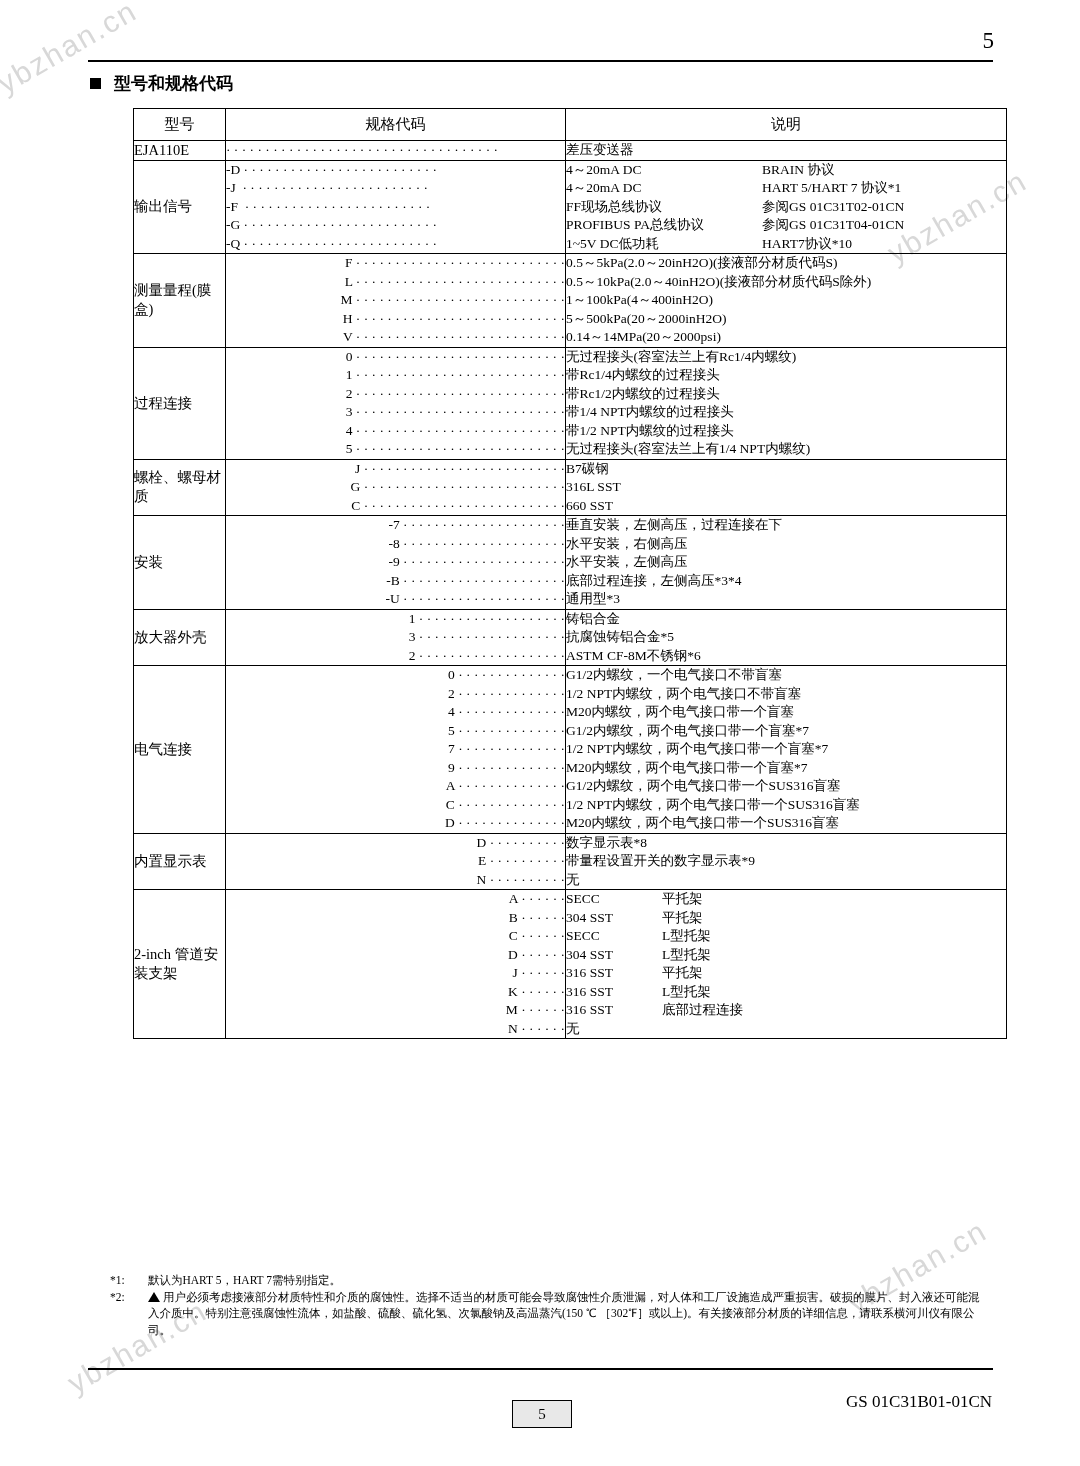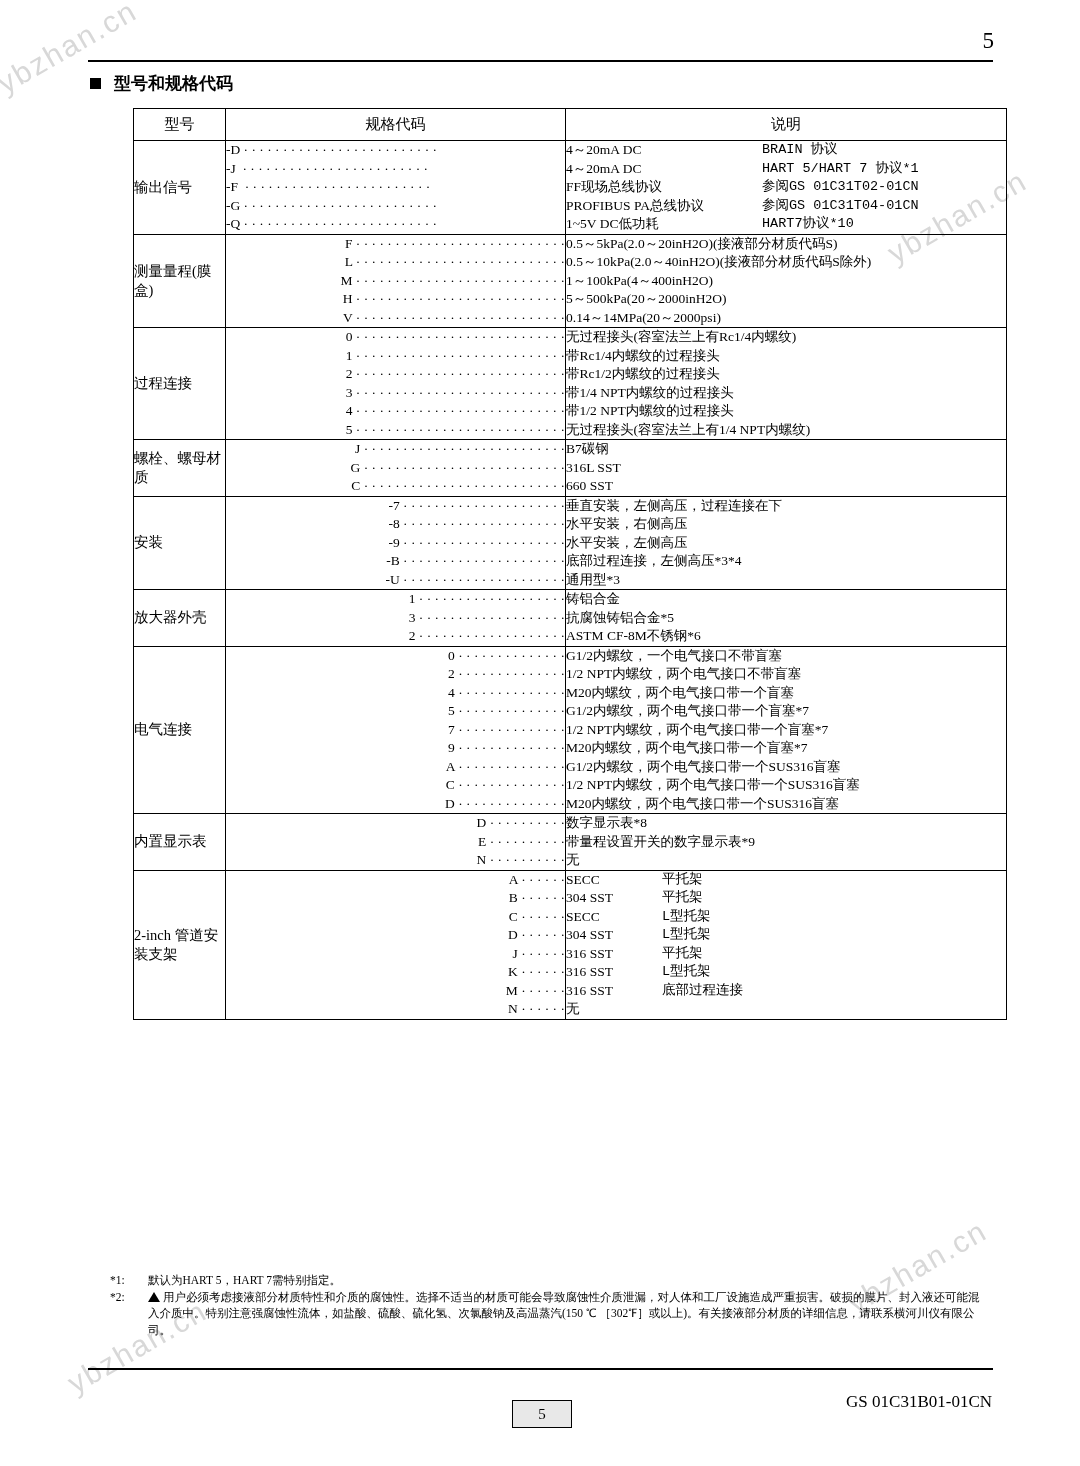--- a/index.html
+++ b/index.html
@@ -116,21 +116,21 @@
     font-family: "Liberation Serif", serif;
   }
   .desc-line {
     white-space: pre;
   }
   .desc-2col {
     display: flex;
     justify-content: space-between;
   }
   .desc-2col .a { width: 196px; flex: none; }
-  .desc-2col .b { flex: 1; font-family: Liberation Mono, monospace; }
+  .desc-2col .b { flex: 1; }
   .ralign { text-align: right; }
 
   .notes {
     position: absolute;
     left: 110px;
     top: 1272px;
     width: 880px;
     font-size: 11.5px;
     line-height: 16.5px;
     font-family: "Liberation Serif", serif;
@@ -204,20 +204,29 @@
       </colgroup>
       <thead>
         <tr>
           <th>型号</th>
           <th>规格代码</th>
           <th>说明</th>
         </tr>
       </thead>
       <tbody>
 
+        <tr>
+          <td class="cell-label">EJA110E</td>
+          <td class="cell-code">
+            <div class="code-line">· · · · · · · · · · · · · · · · · · · · · · · · · · · · · · · · · · ·</div>
+          </td>
+          <td class="cell-desc">
+            <div class="desc-line">差压变送器</div>
+          </td>
+        </tr>
 
         <tr>
           <td class="cell-label">输出信号</td>
           <td class="cell-code">
             <div class="code-line">-D · · · · · · · · · · · · · · · · · · · · · · · · ·</div>
             <div class="code-line">-J  · · · · · · · · · · · · · · · · · · · · · · · ·</div>
             <div class="code-line">-F  · · · · · · · · · · · · · · · · · · · · · · · ·</div>
             <div class="code-line">-G · · · · · · · · · · · · · · · · · · · · · · · · ·</div>
             <div class="code-line">-Q · · · · · · · · · · · · · · · · · · · · · · · · ·</div>
           </td>

